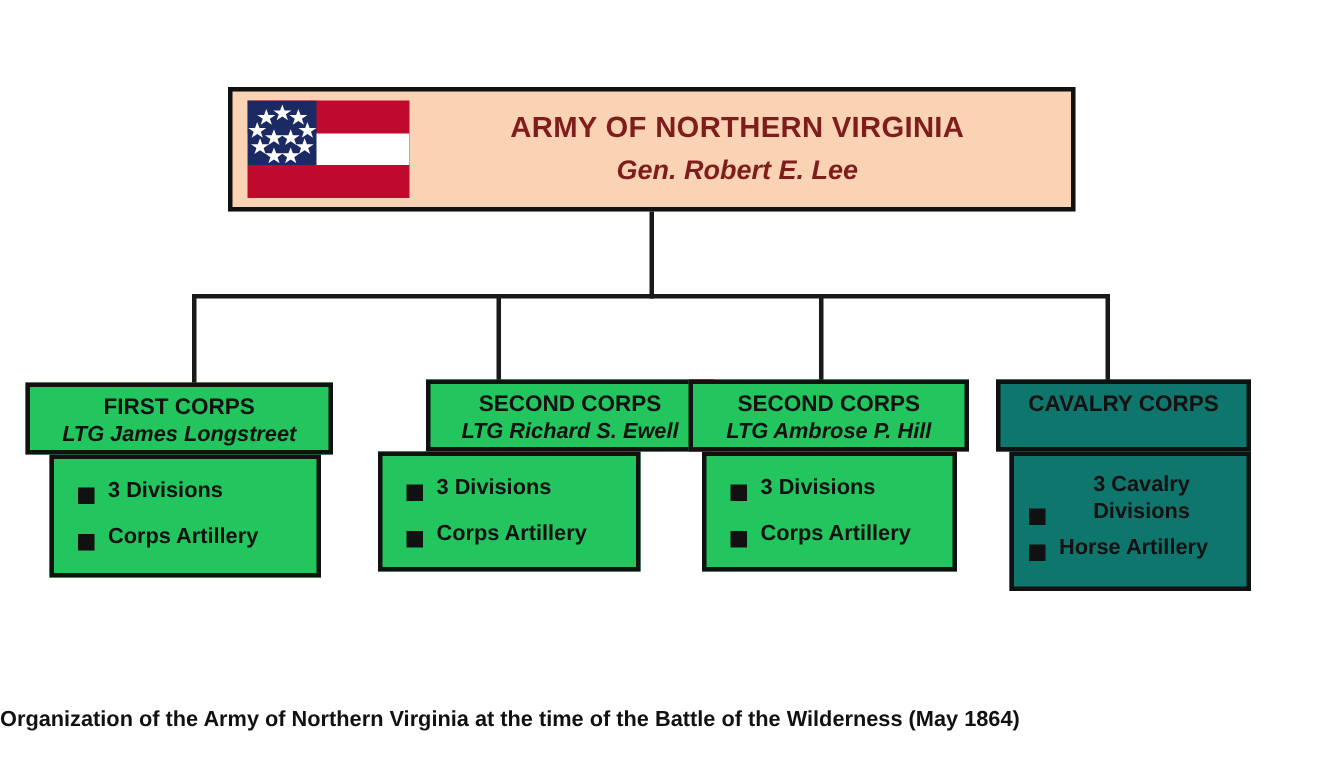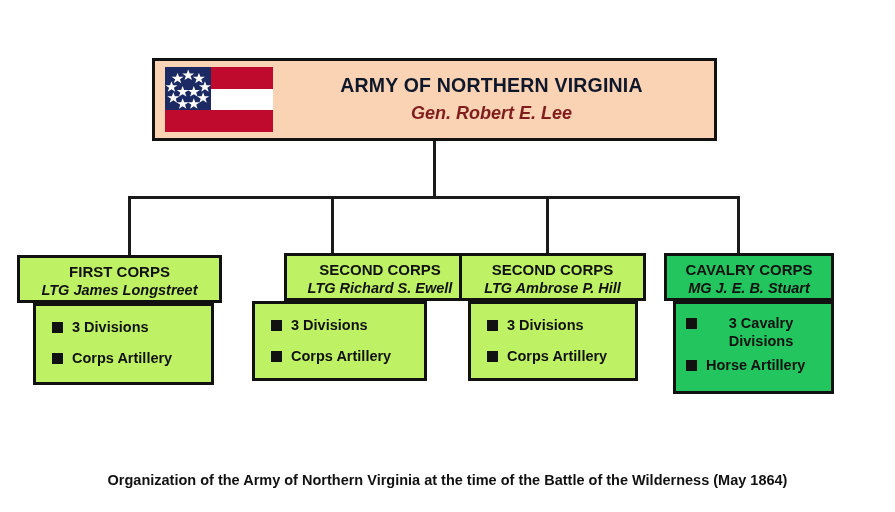--- a/index.html
+++ b/index.html
@@ -70,21 +70,21 @@
   .flag-canton svg { display: block; width: 100%; height: 100%; }
   .army-text {
     flex: 1 1 auto;
     text-align: center;
     padding: 0 8px 0 4px;
     line-height: 1.32;
   }
   .army-title {
     font-size: 19.5px;
     font-weight: bold;
-    color: #0f172a;
+    color: #7f1d1d;
     letter-spacing: 0.2px;
   }
   .army-cmdr {
     font-size: 18px;
     font-weight: bold;
     font-style: italic;
     color: #7f1d1d;
     margin-top: 3px;
   }
 
@@ -116,21 +116,21 @@
   }
   .corps-body {
     position: absolute;
     border: 3px solid #111111;
     box-sizing: border-box;
     padding: 12px 6px 10px 6px;
   }
   .corps-body.center-items { text-align: center; }
   .bullet-row {
     display: flex;
-    align-items: flex-start;
+    align-items: flex-end;
     margin-bottom: 13px;
   }
   .bullet-row:last-child { margin-bottom: 0; }
   .bullet-sq {
     width: 11px;
     height: 11px;
     background: #111111;
     flex: none;
     margin-top: 4px;
     margin-right: 9px;
@@ -138,30 +138,29 @@
   }
   .bullet-text {
     font-size: 14.5px;
     font-weight: bold;
     color: #111111;
     line-height: 1.25;
     text-align: left;
   }
   .corps-body.center-items .bullet-text { text-align: center; }
 
-  .yellow { background: #bef264; }
-  .green  { background: #22c55e; }
+  .yellow { background: #22c55e; }
+  .green  { background: #0f766e; }
 
   
   .caption {
     position: absolute;
     left: 0;
     top: 472px;
     width: 895px;
-    text-align: center;
     font-size: 14.5px;
     font-weight: bold;
     color: #111111;
   }
 </style>
 </head>
 <body>
 
 <div id="chart-root">
 
@@ -246,21 +245,20 @@
       <div class="bullet-row">
         <span class="bullet-sq"></span>
         <span class="bullet-text">Corps Artillery</span>
       </div>
     </div>
   </div>
 
   <div class="corps" style="left:664px; top:253px; width:170px;">
     <div class="corps-head green" style="width:170px; height:48px;">
       <div class="corps-name">CAVALRY CORPS</div>
-      <div class="corps-cmdr">MG J. E. B. Stuart</div>
     </div>
     <div class="corps-body green center-items" style="left:9px; top:48px; width:161px; height:93px; padding-top:10px;">
       <div class="bullet-row" style="margin-bottom:6px;">
         <span class="bullet-sq" style="margin-left:4px;"></span>
         <span class="bullet-text" style="text-align:center; width:110px;">3 Cavalry Divisions</span>
       </div>
       <div class="bullet-row">
         <span class="bullet-sq" style="margin-left:4px;"></span>
         <span class="bullet-text" style="text-align:left;">Horse Artillery</span>
       </div>

